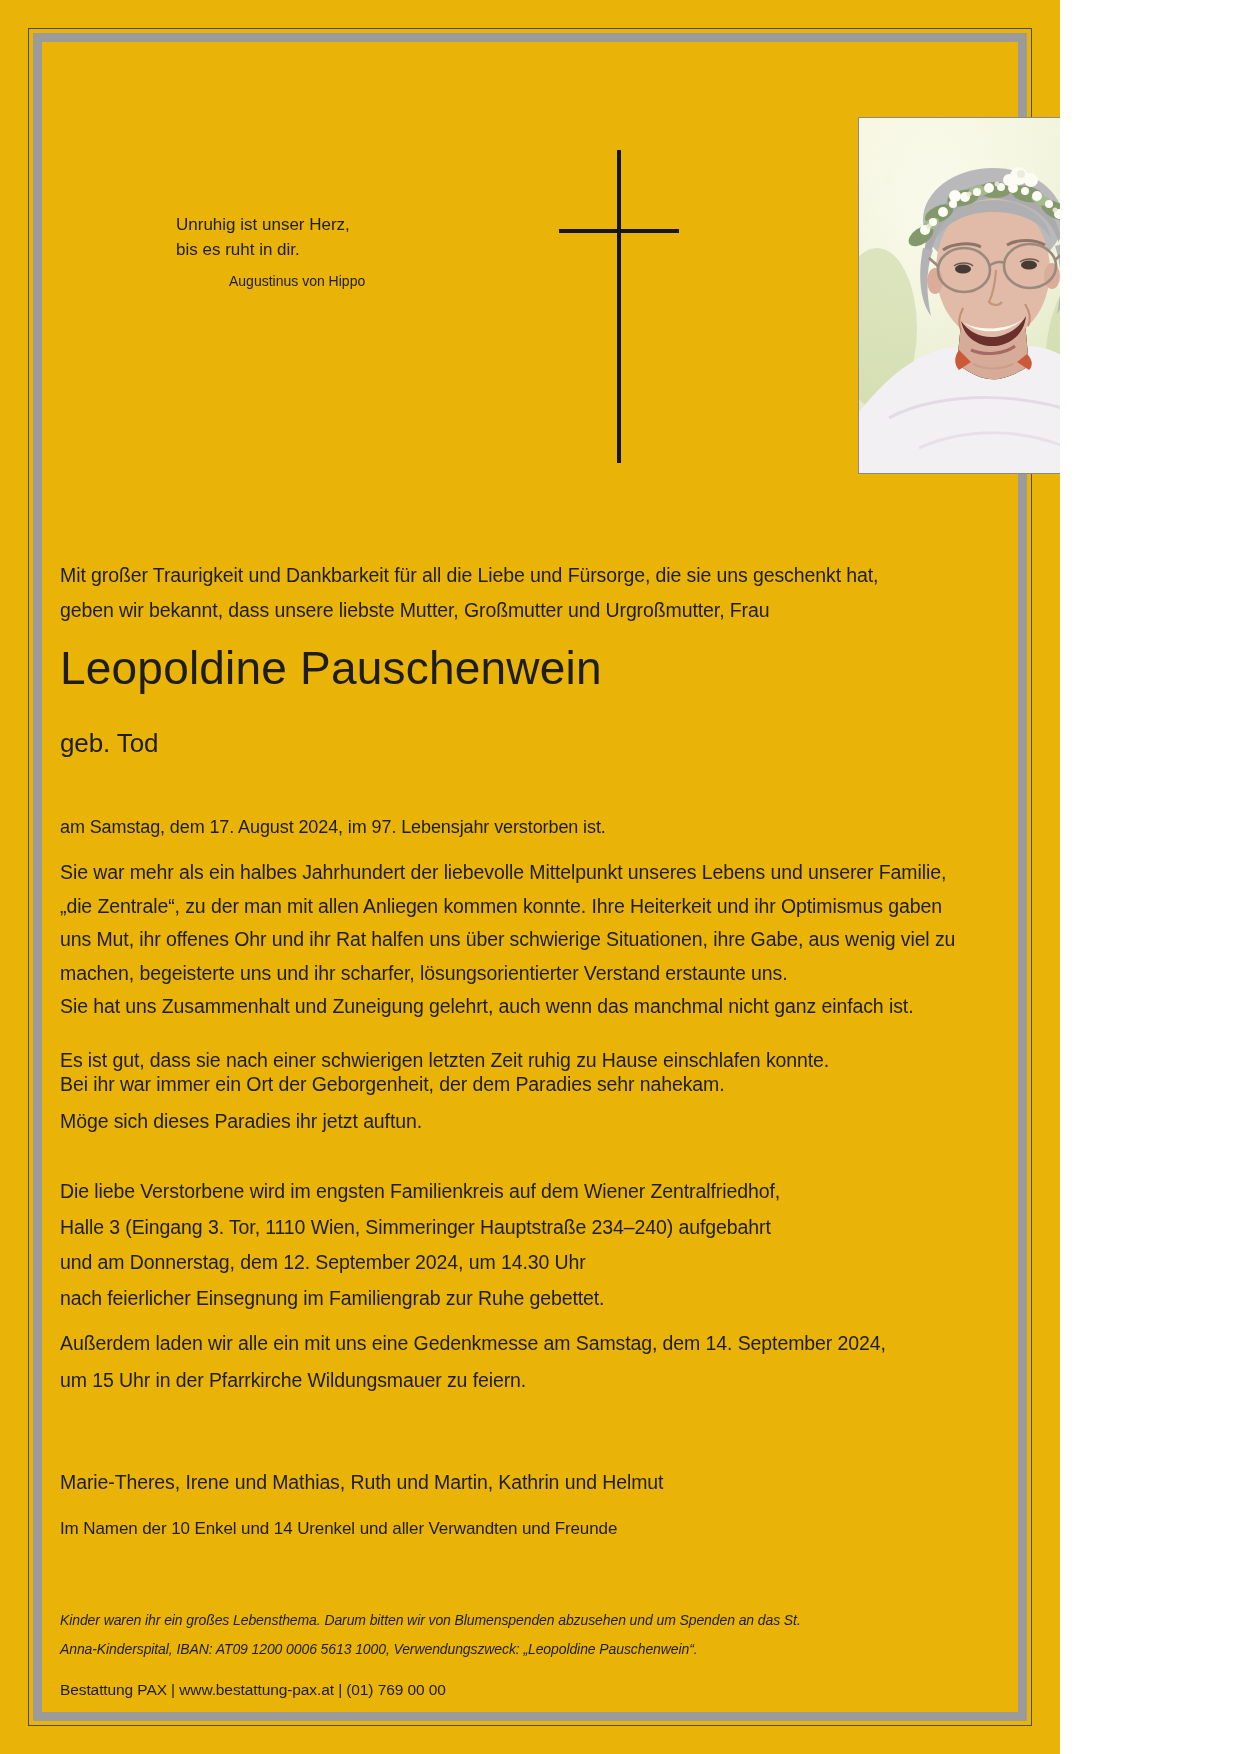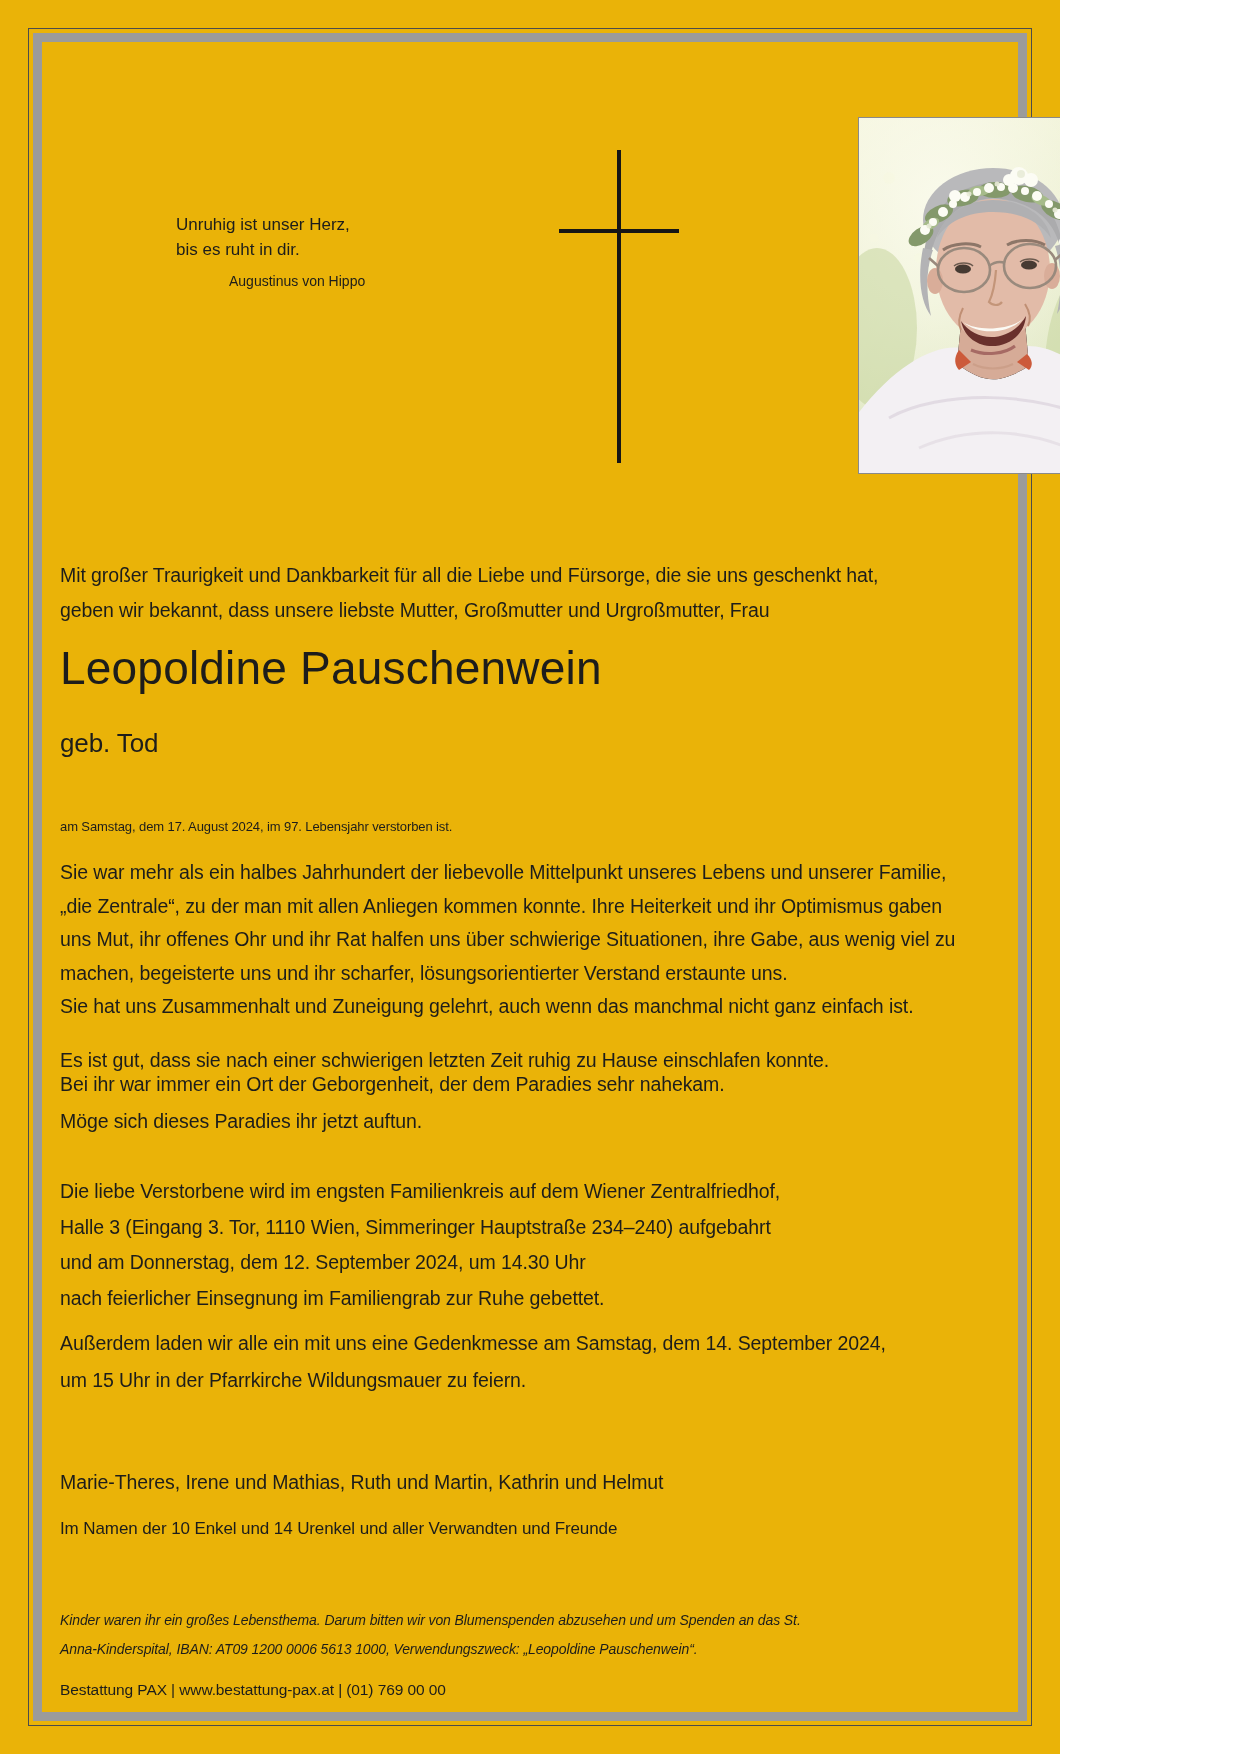--- a/index.html
+++ b/index.html
@@ -53,21 +53,21 @@
   .photo{
     position:absolute;left:858px;top:117px;
     width:268px;height:355px;
     border:1px solid #8a8a8a;
     box-sizing:content-box;
     overflow:hidden;
   }
   .intro{top:558px;font-size:19.5px;line-height:35px;}
   .name{top:641px;font-size:46px;line-height:54px;letter-spacing:0.2px;}
   .maiden{top:727px;font-size:26px;line-height:32px;}
-  .death{top:814px;font-size:13px;line-height:26px;}
+  .death{top:814px;font-size:18px;line-height:26px;}
   .tribute1{top:856px;font-size:19.5px;line-height:33.6px;}
   .tribute2{top:1047px;font-size:19.5px;line-height:26px;}
   .tribute3{top:1066px;font-size:19.5px;line-height:37px;}
   .funeral{top:1174px;font-size:19.5px;line-height:35.5px;}
   .memorial{top:1325px;font-size:19.5px;line-height:37px;}
   .family{top:1469px;font-size:19.5px;line-height:26px;}
   .in-name{top:1517px;font-size:17px;line-height:24px;}
   .donation{top:1606px;font-size:14px;line-height:28.5px;font-style:italic;}
   .footer{top:1679px;font-size:15.5px;line-height:22px;}
 </style>

